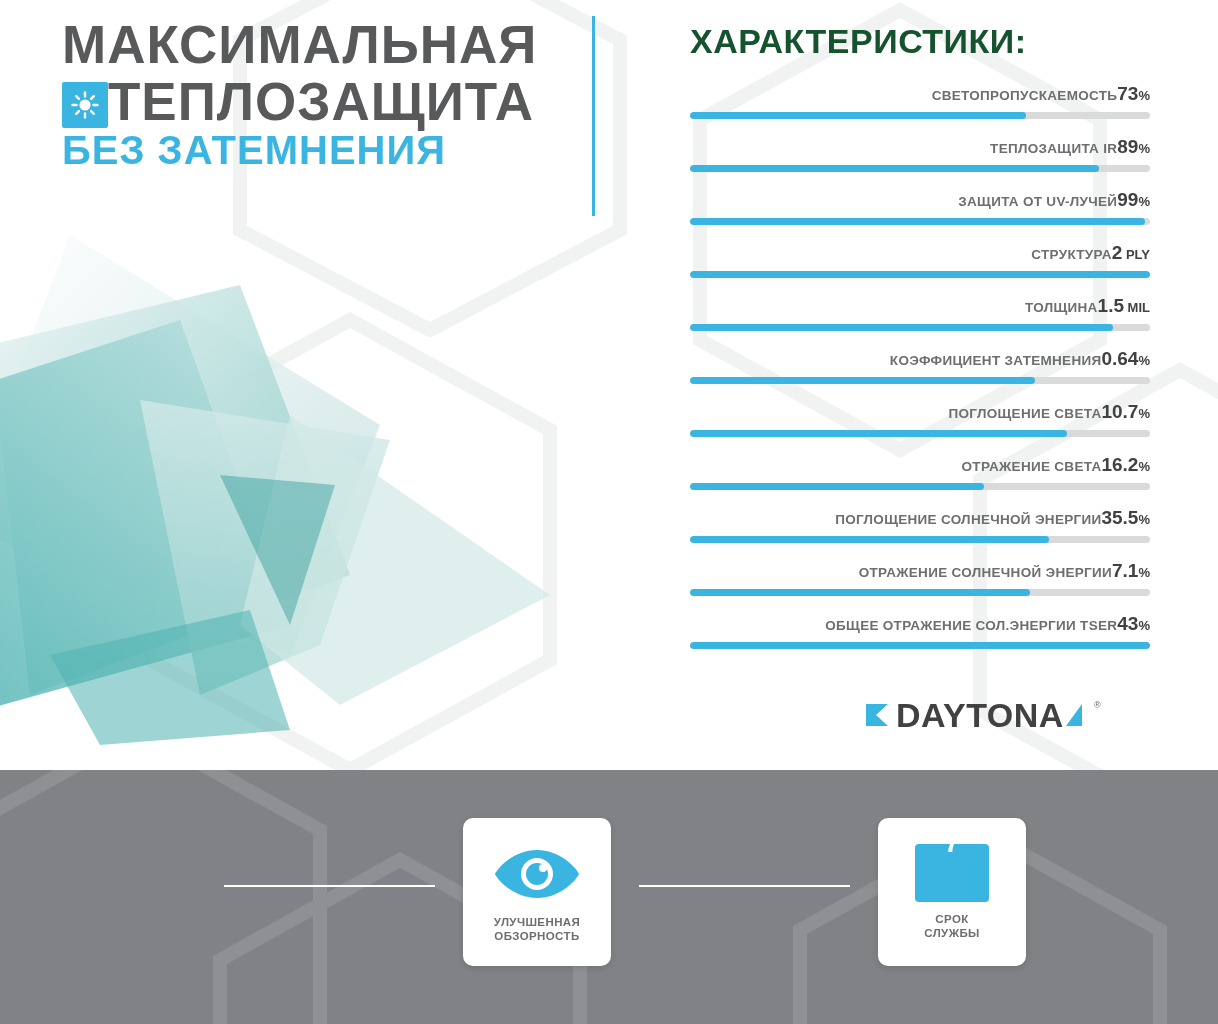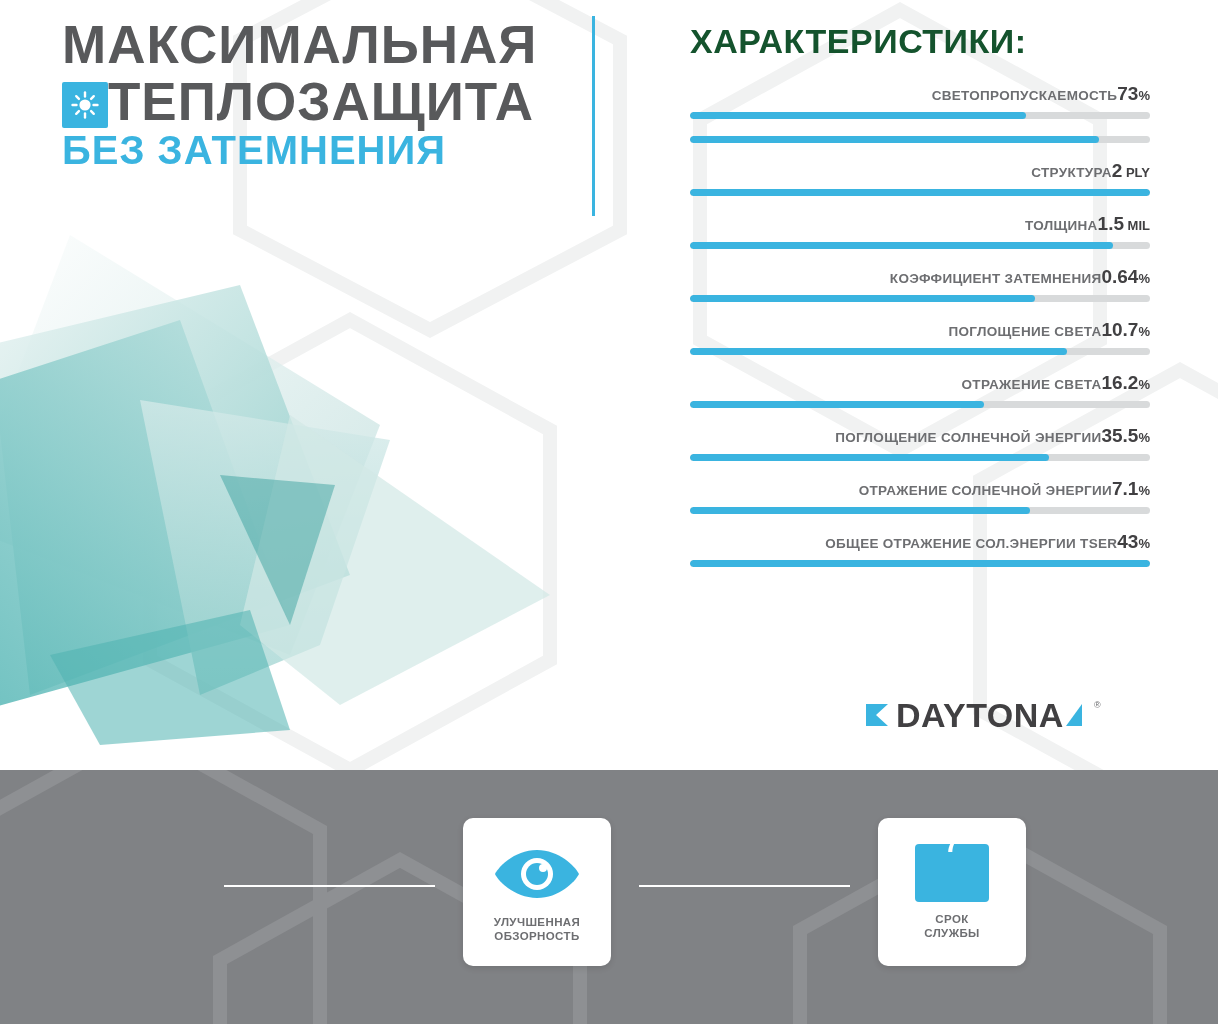--- a/index.html
+++ b/index.html
@@ -342,22 +342,35 @@
           <div class="spec-row">
             <div class="spec-top">
               <span class="spec-label">СВЕТОПРОПУСКАЕМОСТЬ</span>
               <span class="spec-value"><span class="num">73</span><span class="unit">%</span></span>
             </div>
             <div class="bar-track">
               <div class="bar-fill" style="width: 73%;"></div>
             </div>
           </div>
           <div class="spec-row">
+            <div class="spec-top">
+              <span class="spec-label">ТЕПЛОЗАЩИТА IR</span>
+              <span class="spec-value"><span class="num">89</span><span class="unit">%</span></span>
+            </div>
             <div class="bar-track">
               <div class="bar-fill" style="width: 89%;"></div>
+            </div>
+          </div>
+          <div class="spec-row">
+            <div class="spec-top">
+              <span class="spec-label">ЗАЩИТА ОТ UV-ЛУЧЕЙ</span>
+              <span class="spec-value"><span class="num">99</span><span class="unit">%</span></span>
+            </div>
+            <div class="bar-track">
+              <div class="bar-fill" style="width: 99%;"></div>
             </div>
           </div>
           <div class="spec-row">
             <div class="spec-top">
               <span class="spec-label">СТРУКТУРА</span>
               <span class="spec-value"><span class="num">2</span><span class="unit"> PLY</span></span>
             </div>
             <div class="bar-track">
               <div class="bar-fill" style="width: 100%;"></div>
             </div>

